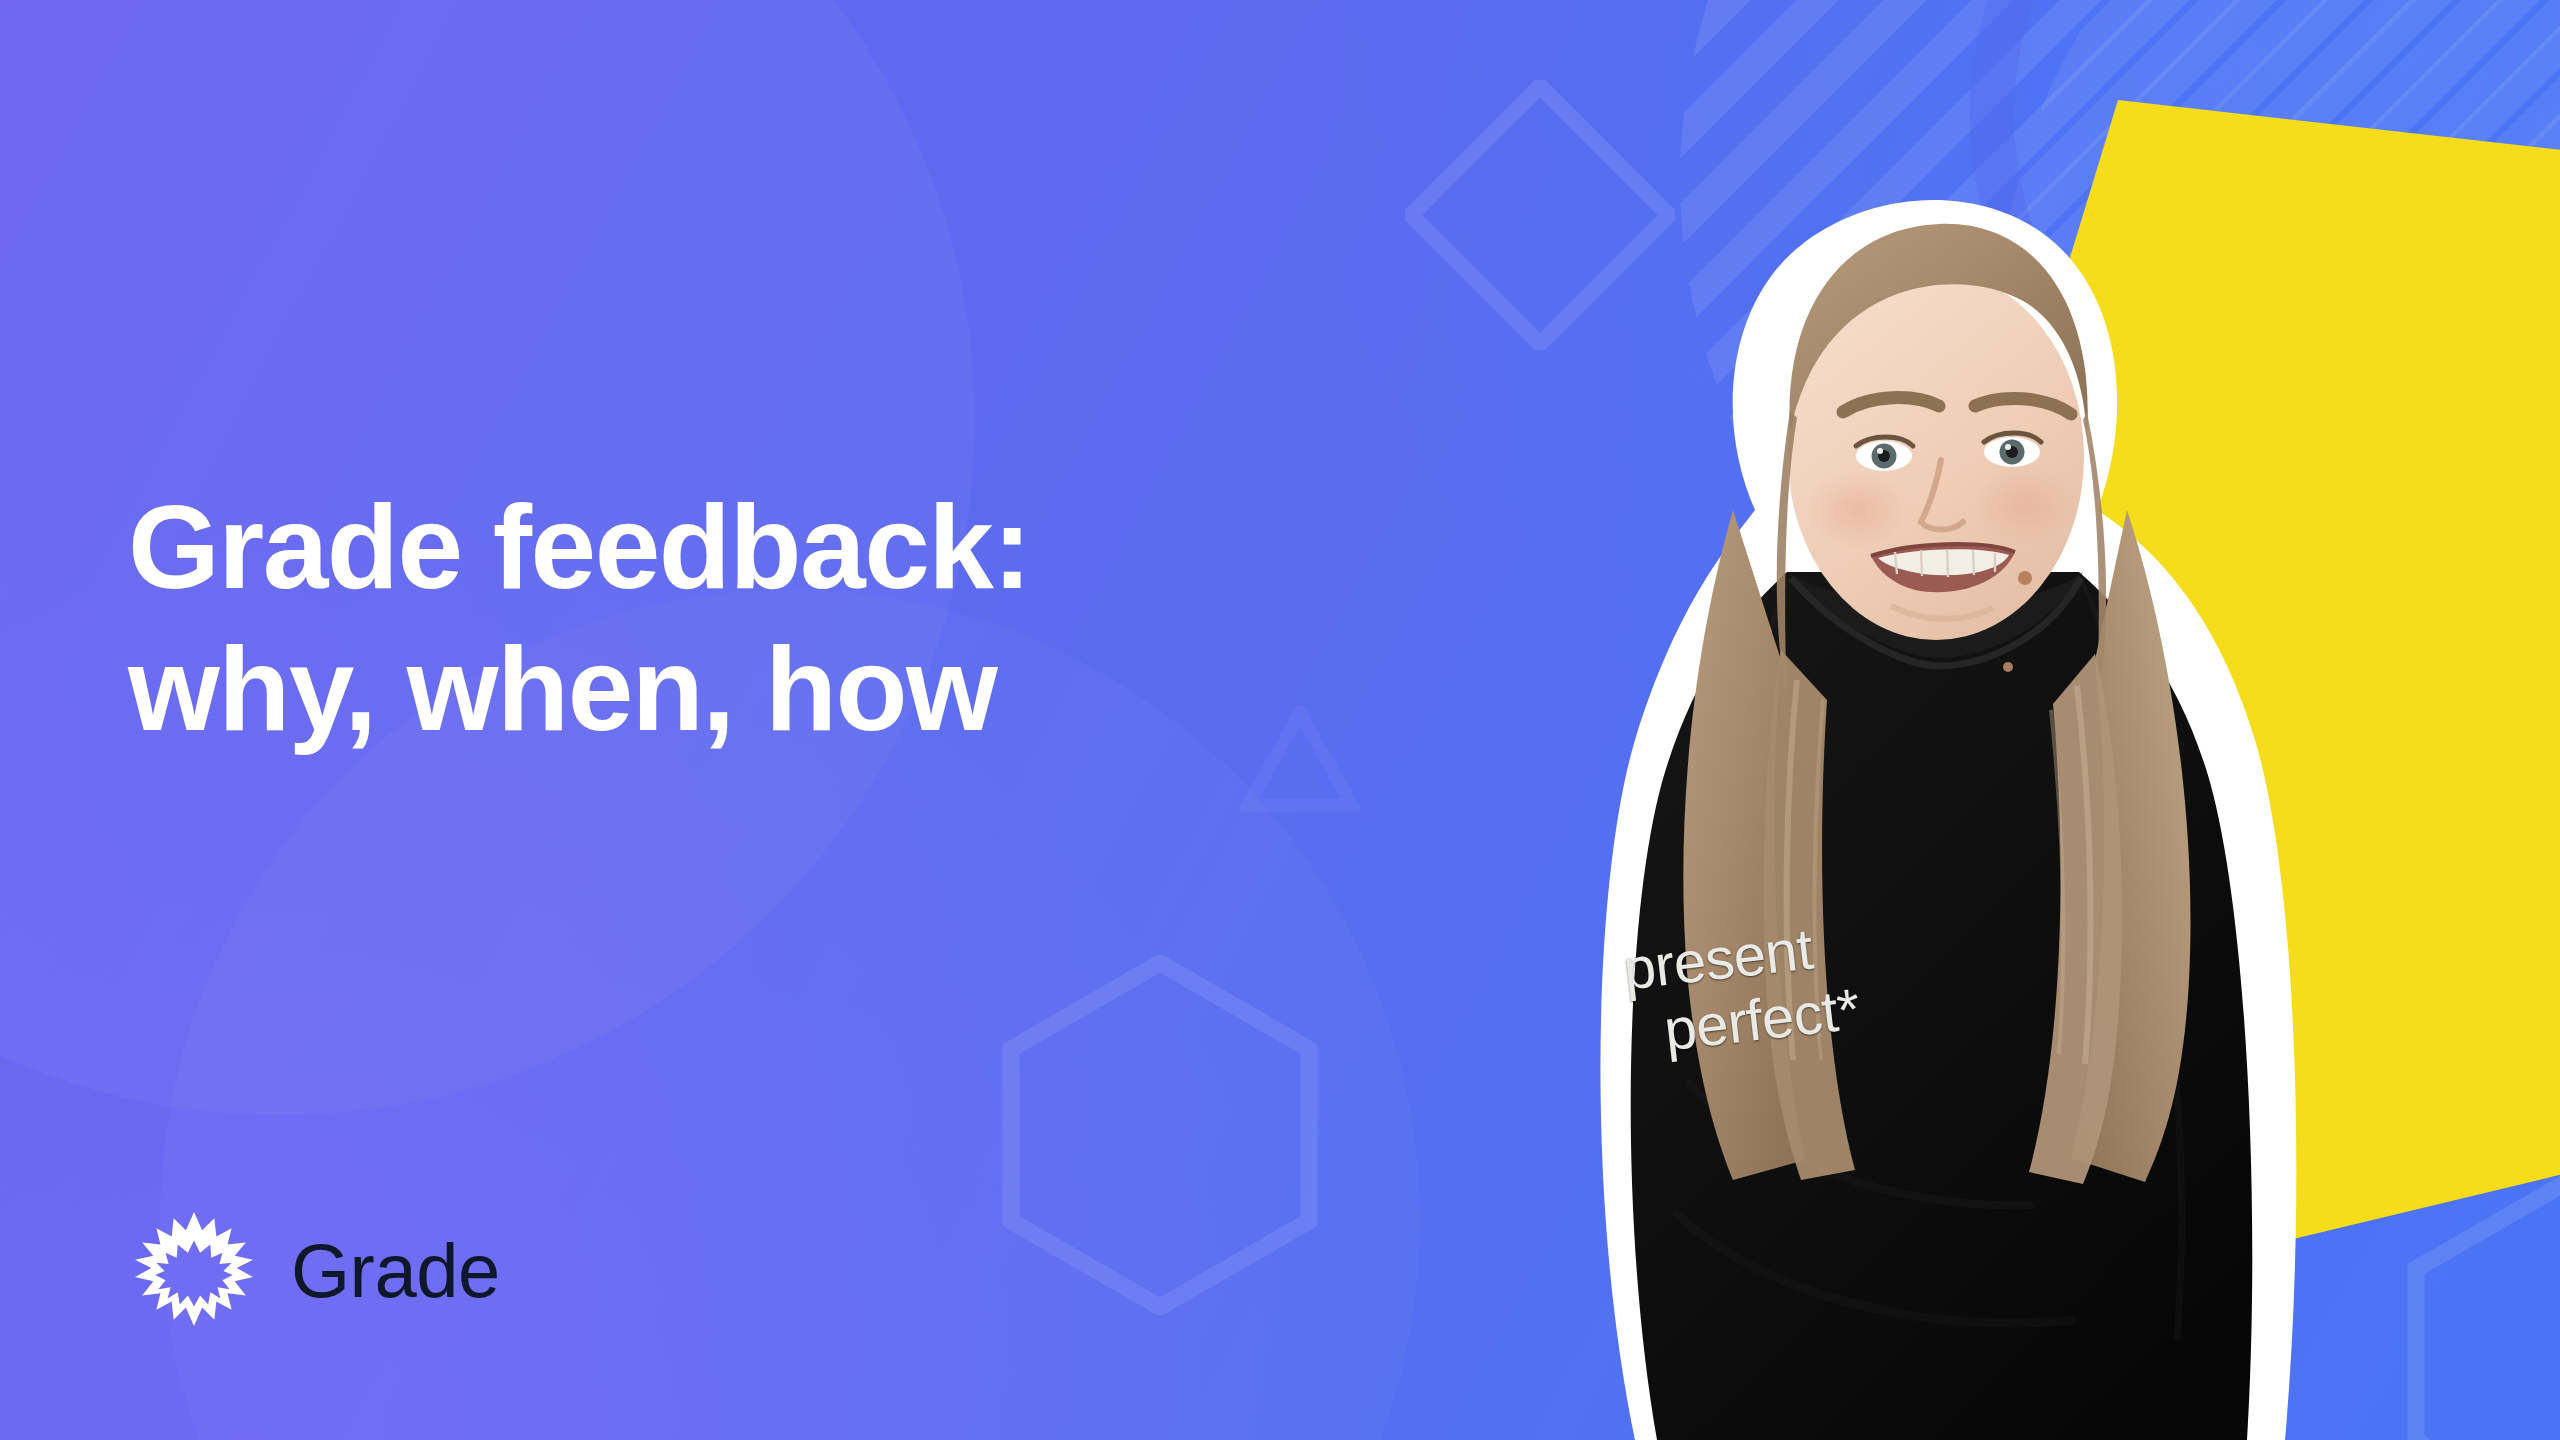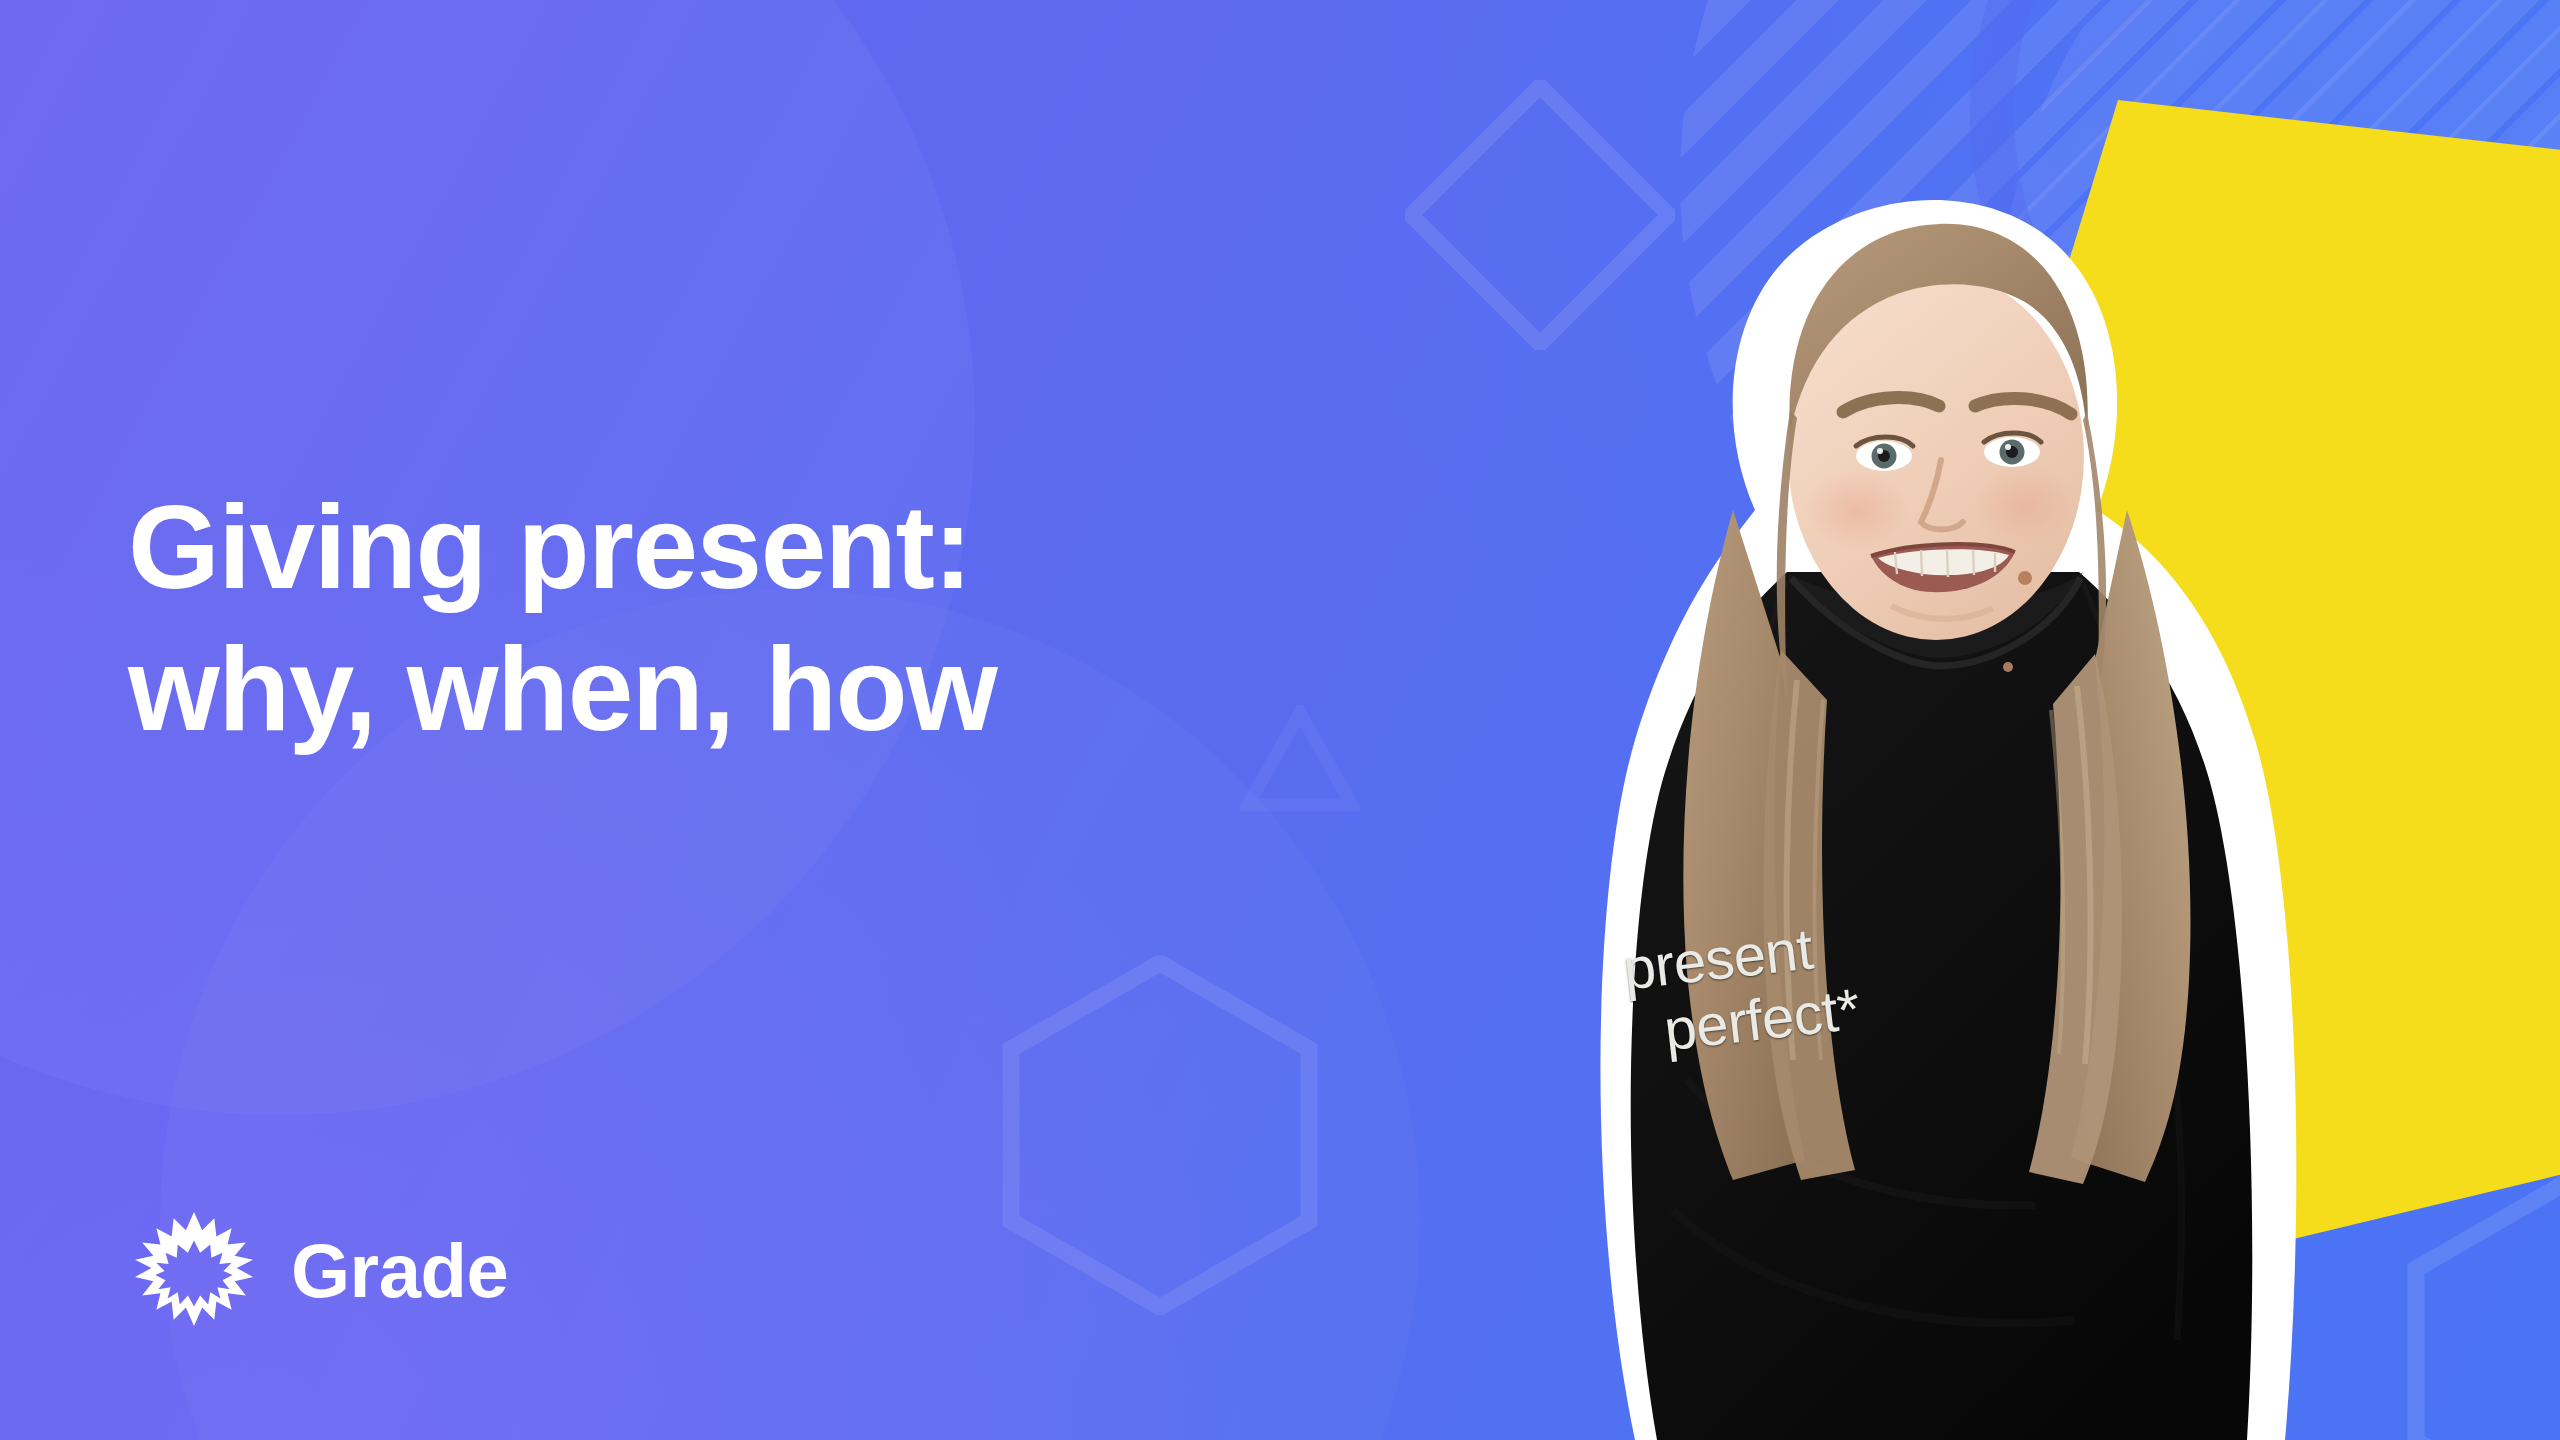--- a/index.html
+++ b/index.html
@@ -151,23 +151,23 @@
     position: absolute;
     left: 133px;
     bottom: 108px;
     display: flex;
     align-items: center;
     gap: 36px;
   }
   .logo-mark { width: 122px; height: 122px; flex: none; }
   .logo-mark svg { display:block; width:100%; height:100%; }
   .logo-word {
-    color: #ffffff;
+    color: #0f172a;
     font-size: 76px;
-    font-weight: 700;
+    font-weight: 400;
     letter-spacing: -0.5px;
     line-height: 1;
   }
 </style>
 </head>
 <body>
 
 <div class="canvas">
 
   <div class="bg-base"></div>
@@ -317,21 +317,21 @@
       <path d="M742,506 C756,626 760,766 750,884" stroke="#cbb192" stroke-width="6" fill="none" opacity="0.55"></path>
       <path d="M716,530 C728,644 732,764 724,874" stroke="#cbb192" stroke-width="4" fill="none" opacity="0.4"></path>
     </svg>
   </div>
 
   <div class="sweater-text">
     <span>present</span>
     <span class="l2">perfect*</span>
   </div>
 
-  <h1 class="headline">Giving present:
+  <h1 class="headline">Grade feedback:
 why, when, how</h1>
 
   <div class="logo-lockup">
     <span class="logo-mark">
       <svg viewBox="0 0 120 120" aria-hidden="true">
         <path fill="#ffffff" fill-rule="evenodd" d="M60 2 L68 20 L80 8 L82 26 L97 18 L93 34 L111 32 L100 45 L118 49 L102 57
              L118 66 L100 70 L111 84 L93 82 L97 98 L82 90 L80 108 L68 96 L60 114
              L52 96 L40 108 L38 90 L23 98 L27 82 L9 84 L20 70 L2 66 L18 57
              L2 49 L20 45 L9 32 L27 34 L23 18 L38 26 L40 8 L52 20 Z
              M60 30 L54 42 L44 34 L43 47 L32 42 L35 53 L23 52 L31 60 L22 64

